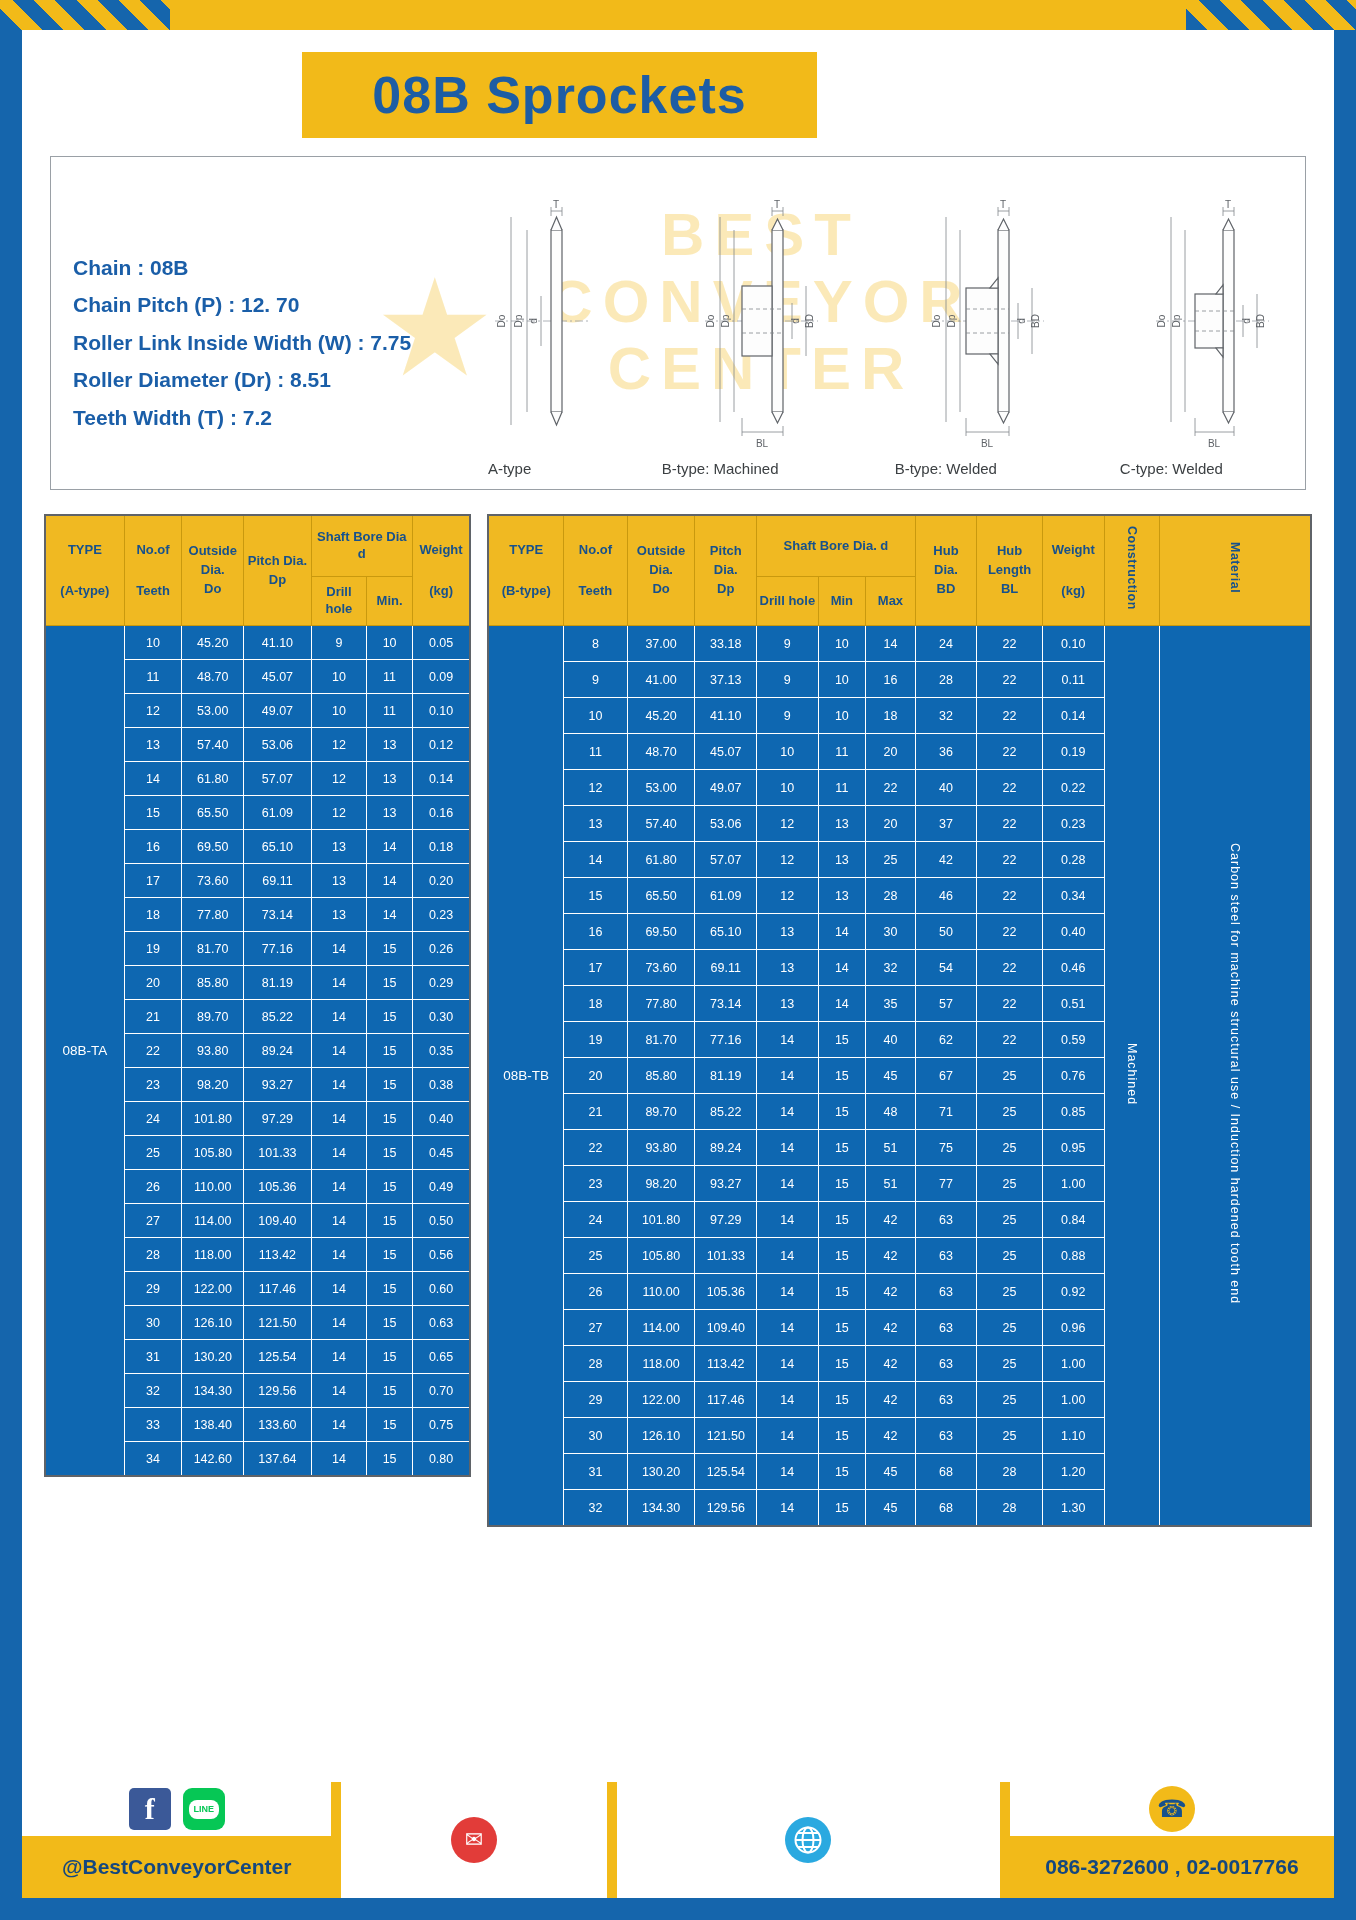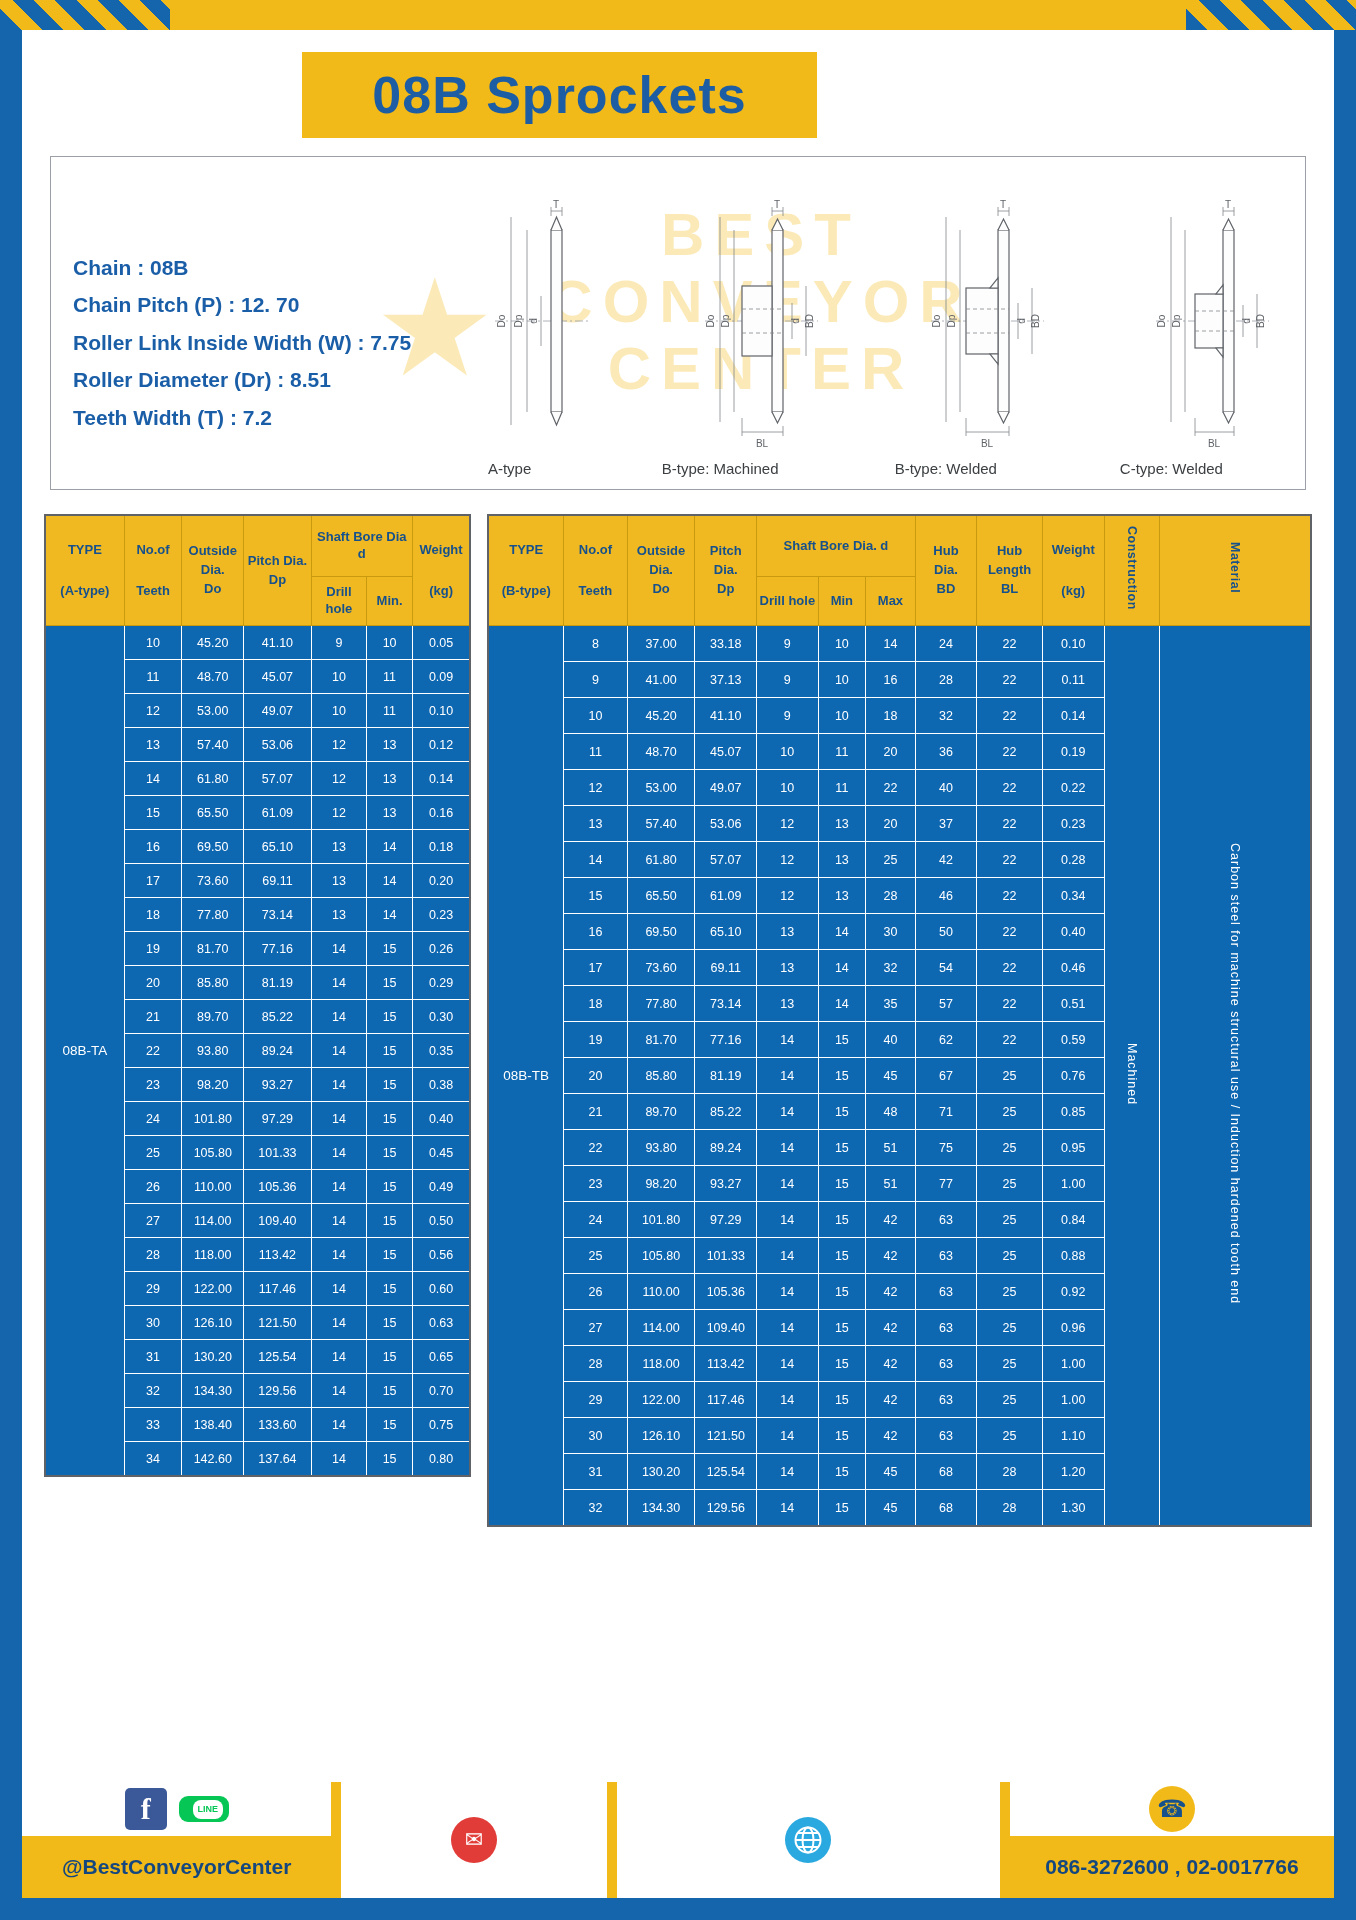--- a/index.html
+++ b/index.html
@@ -37,21 +37,21 @@
   .row1 th{height:56px;}
   .row2 th{height:44px;}
 
   .footer{margin-top:auto;display:flex;align-items:stretch;height:116px;flex:none;}
   .f-sec{display:flex;flex-direction:column;}
   .f-icons{flex:1;display:flex;align-items:center;justify-content:center;gap:12px;}
   .f-bar{height:62px;background:#f2ba19;display:flex;align-items:center;justify-content:center;color:#14477f;font-weight:700;font-size:21px;white-space:nowrap;}
   .f-div{width:10px;background:#f2ba19;}
   .sec1{flex:1.05;} .sec2{flex:0.9;} .sec3{flex:1.3;} .sec4{flex:1.1;}
   .icon-fb{width:42px;height:42px;background:#3b5998;border-radius:5px;color:#fff;display:flex;align-items:center;justify-content:center;font-family:"Liberation Serif",serif;font-weight:700;font-size:30px;}
-  .icon-line{width:42px;height:26px;background:#06c755;border-radius:9px;display:flex;align-items:center;justify-content:center;padding-left:8px;}
+  .icon-line{width:42px;height:42px;background:#06c755;border-radius:9px;display:flex;align-items:center;justify-content:center;}
   .icon-line .bubble{width:30px;height:19px;background:#fff;border-radius:8px;display:flex;align-items:center;justify-content:center;color:#06c755;font-size:9px;font-weight:800;}
   .icon-mail{width:46px;height:46px;background:#e23c39;border-radius:50%;color:#fff;display:flex;align-items:center;justify-content:center;font-size:22px;}
   .icon-globe{width:46px;height:46px;background:#2aa9e0;border-radius:50%;display:flex;align-items:center;justify-content:center;}
   .icon-phone{width:46px;height:46px;background:#f2ba19;border-radius:50%;color:#17518c;display:flex;align-items:center;justify-content:center;font-size:24px;}
 </style>
 </head>
 <body>
 
 <div class="page">
 

